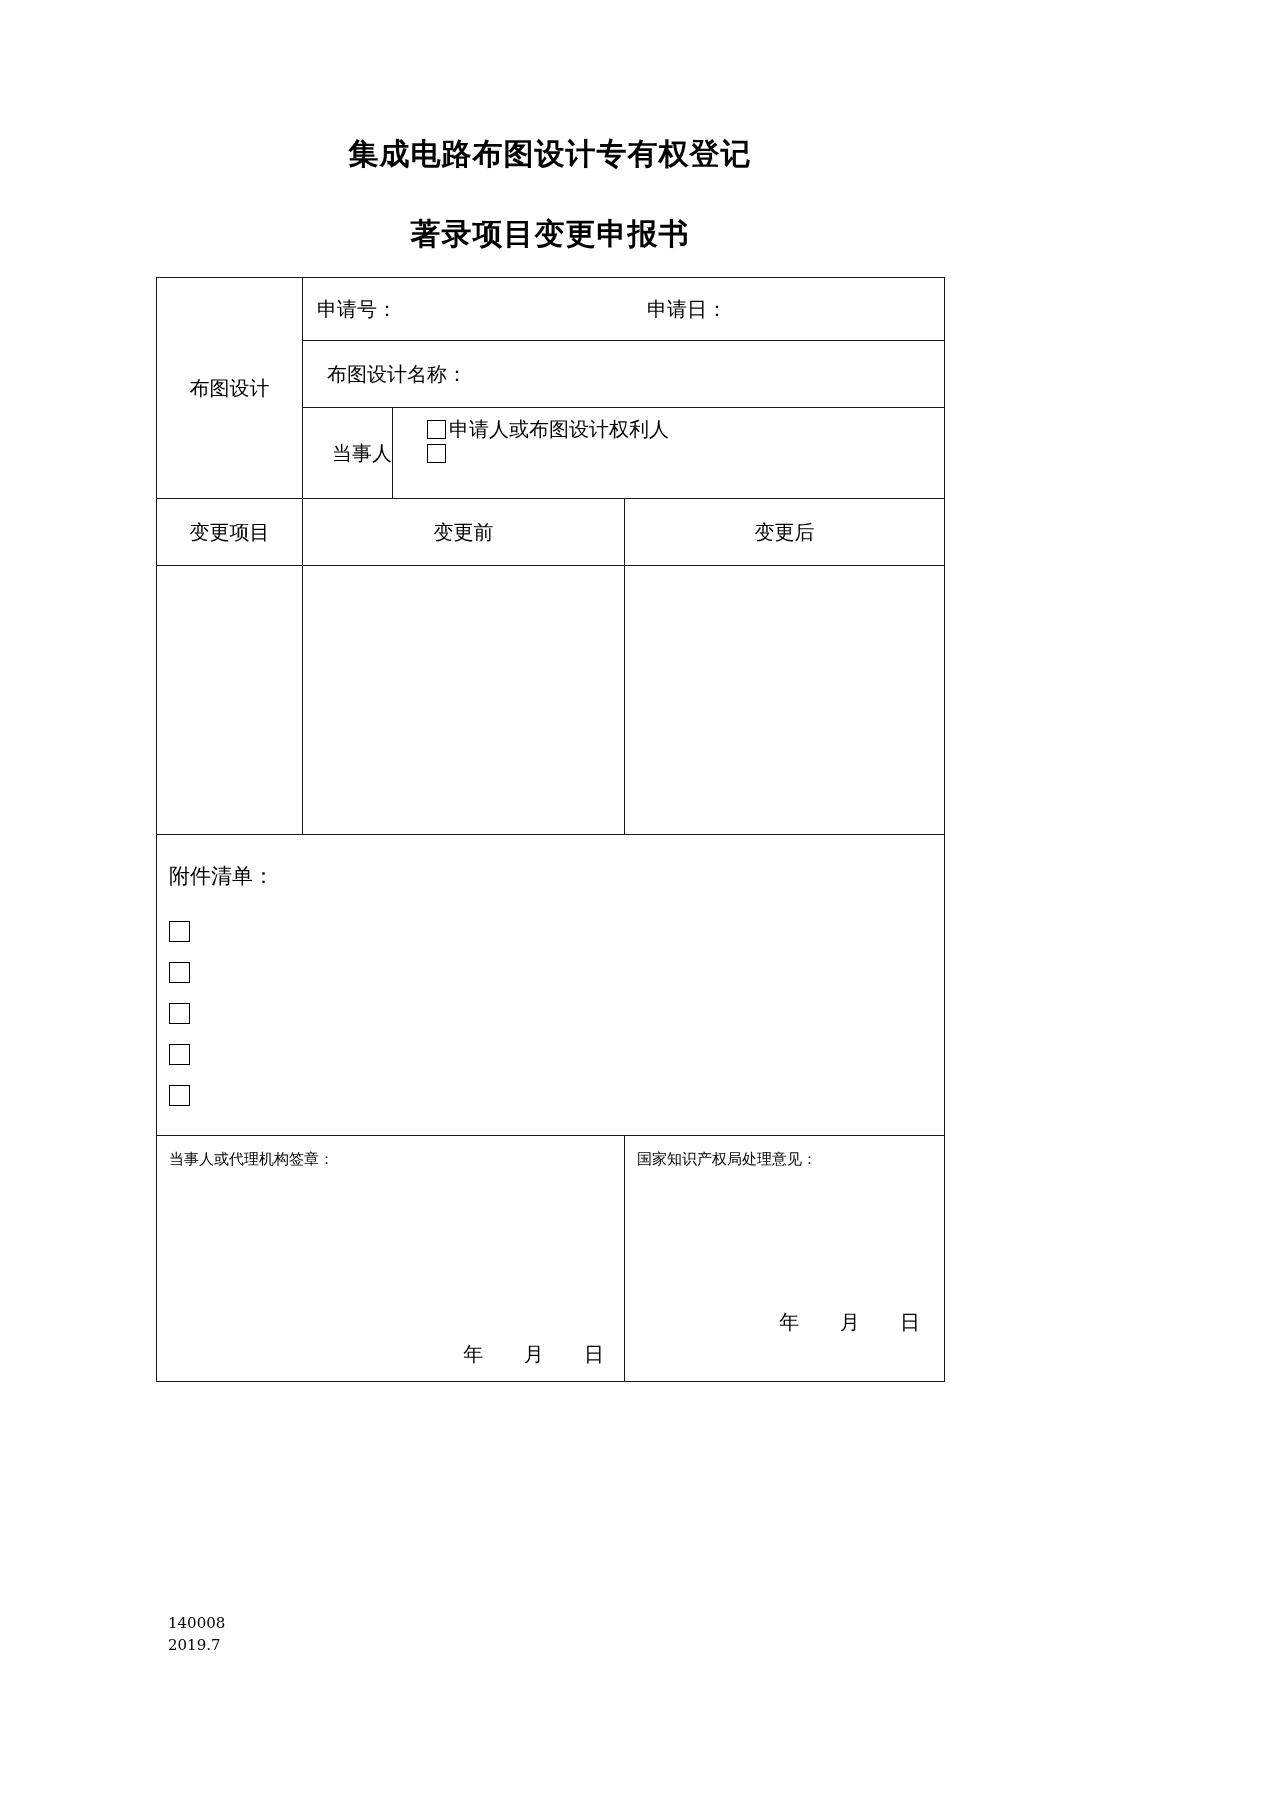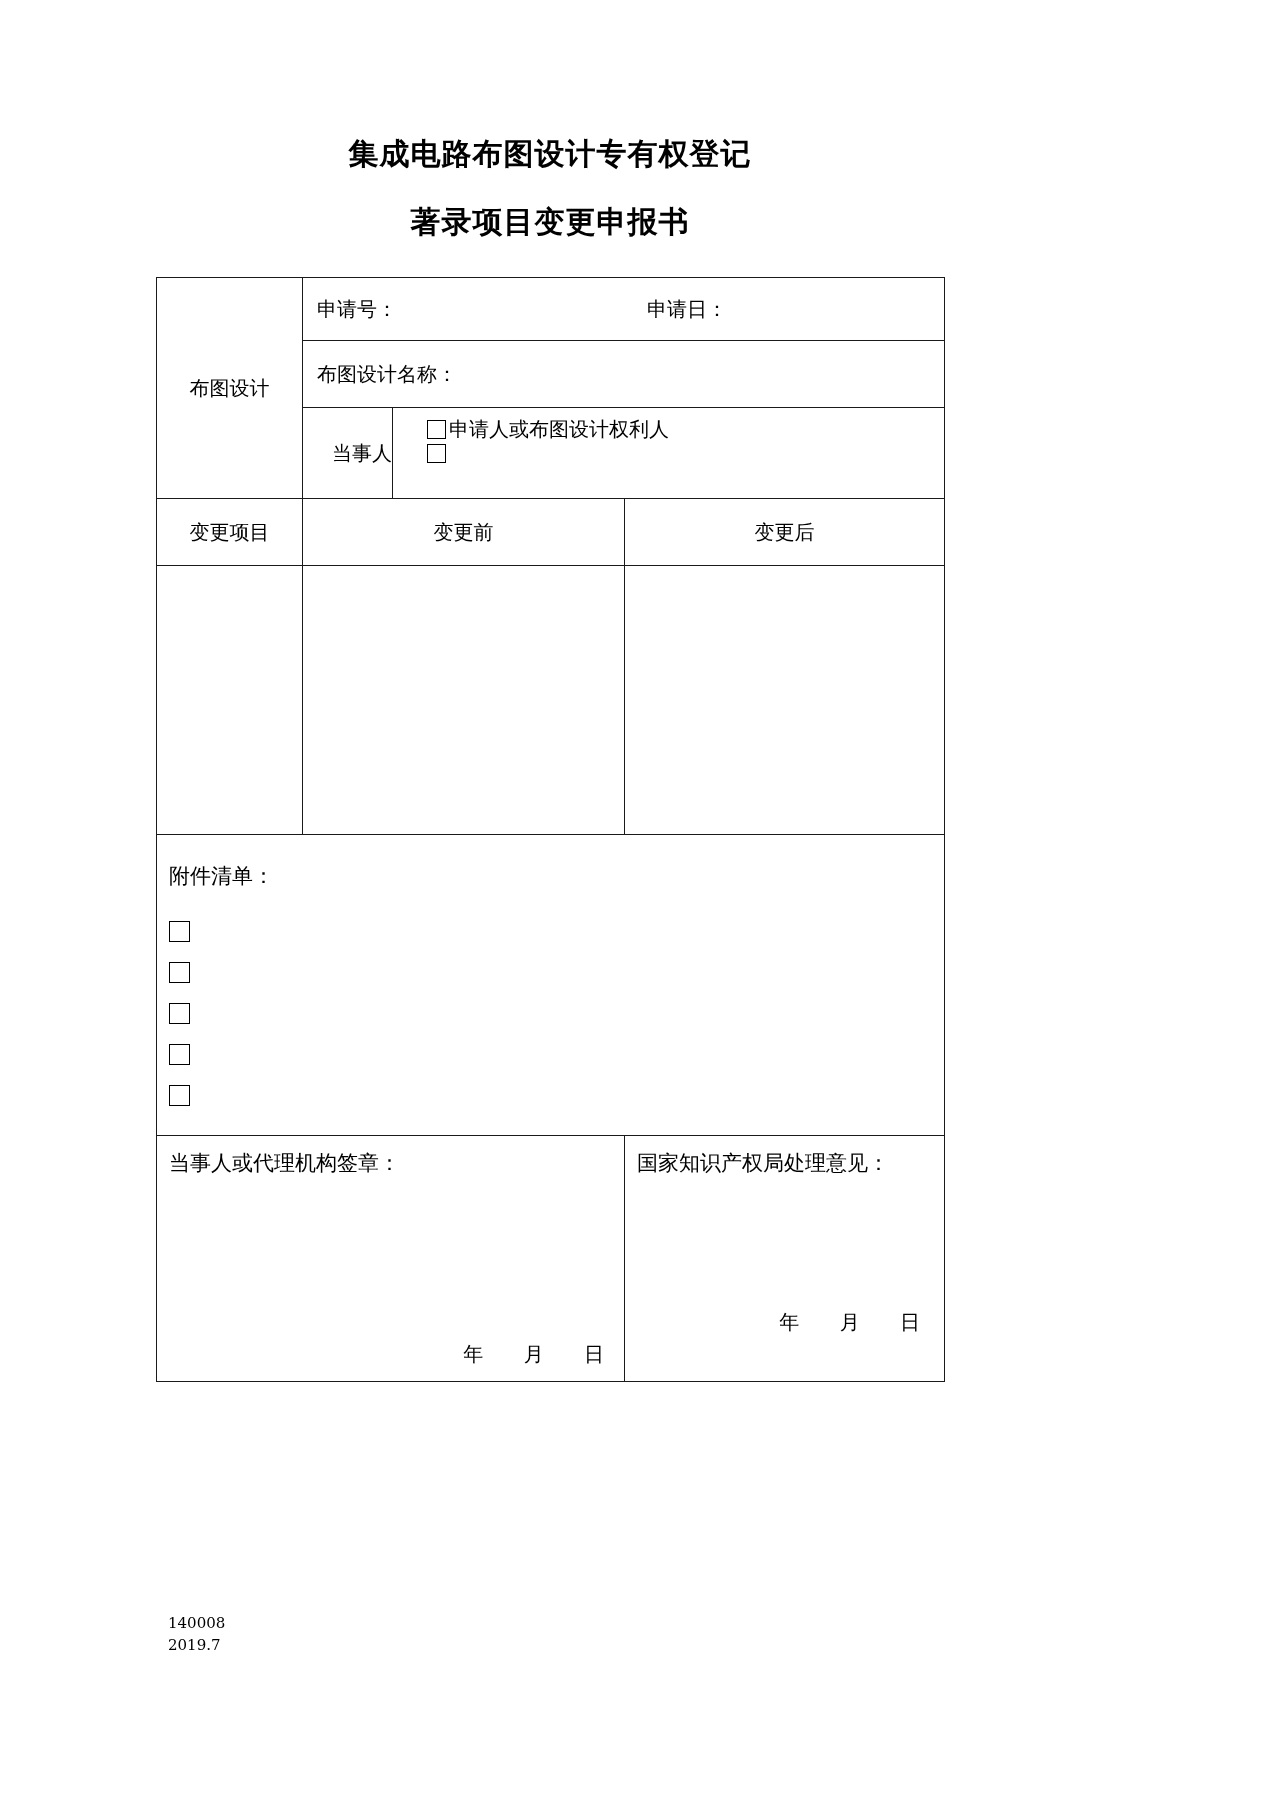--- a/index.html
+++ b/index.html
@@ -33,21 +33,21 @@
   }
   .doc-title {
     font-family: "DejaVu Sans", "Liberation Sans", sans-serif;
     font-weight: bold;
     font-size: 30px;
     letter-spacing: 1px;
     line-height: 44px;
     white-space: nowrap;
   }
   .doc-title.second {
-    margin-top: 24px;
+    margin-top: 36px;
     text-align: center;
   }
 
   
   .form-table {
     position: absolute;
     left: 156px;
     top: 277px;
     width: 788px;
     border-collapse: collapse;
@@ -62,21 +62,21 @@
     line-height: 1.5;
   }
 
   .vcenter-label {
     text-align: center;
     vertical-align: middle !important;
     font-size: 21px;
   }
 
   .row-applyno td { height: 62px; }
-  .row-name td { height: 66px; }
+  .row-name td { height: 66px; padding-left: 10px; }
   .row-party td { height: 90px; }
   .row-header th, .row-header td { height: 66px; margin-top: 8px; }
   .row-blank td { height: 268px; }
   .row-attach td { height: 300px; }
   .row-sign td { height: 245px; }
 
   .applyno-inner {
     display: flex;
     align-items: center;
     height: 62px;
@@ -139,21 +139,21 @@
     margin-bottom: 20px;
   }
   .attach-box-row { line-height: 0; }
 
   .sign-inner {
     position: relative;
     height: 245px;
     padding: 12px 0 0 12px;
     box-sizing: border-box;
   }
-  .sign-title { font-size: 21px; }
+  .sign-title { font-size: 15px; }
   .date-line {
     position: absolute;
     font-size: 20px;
     letter-spacing: 0;
   }
   .date-left {
     right: 20px;
     bottom: 12px;
   }
   .date-right {

